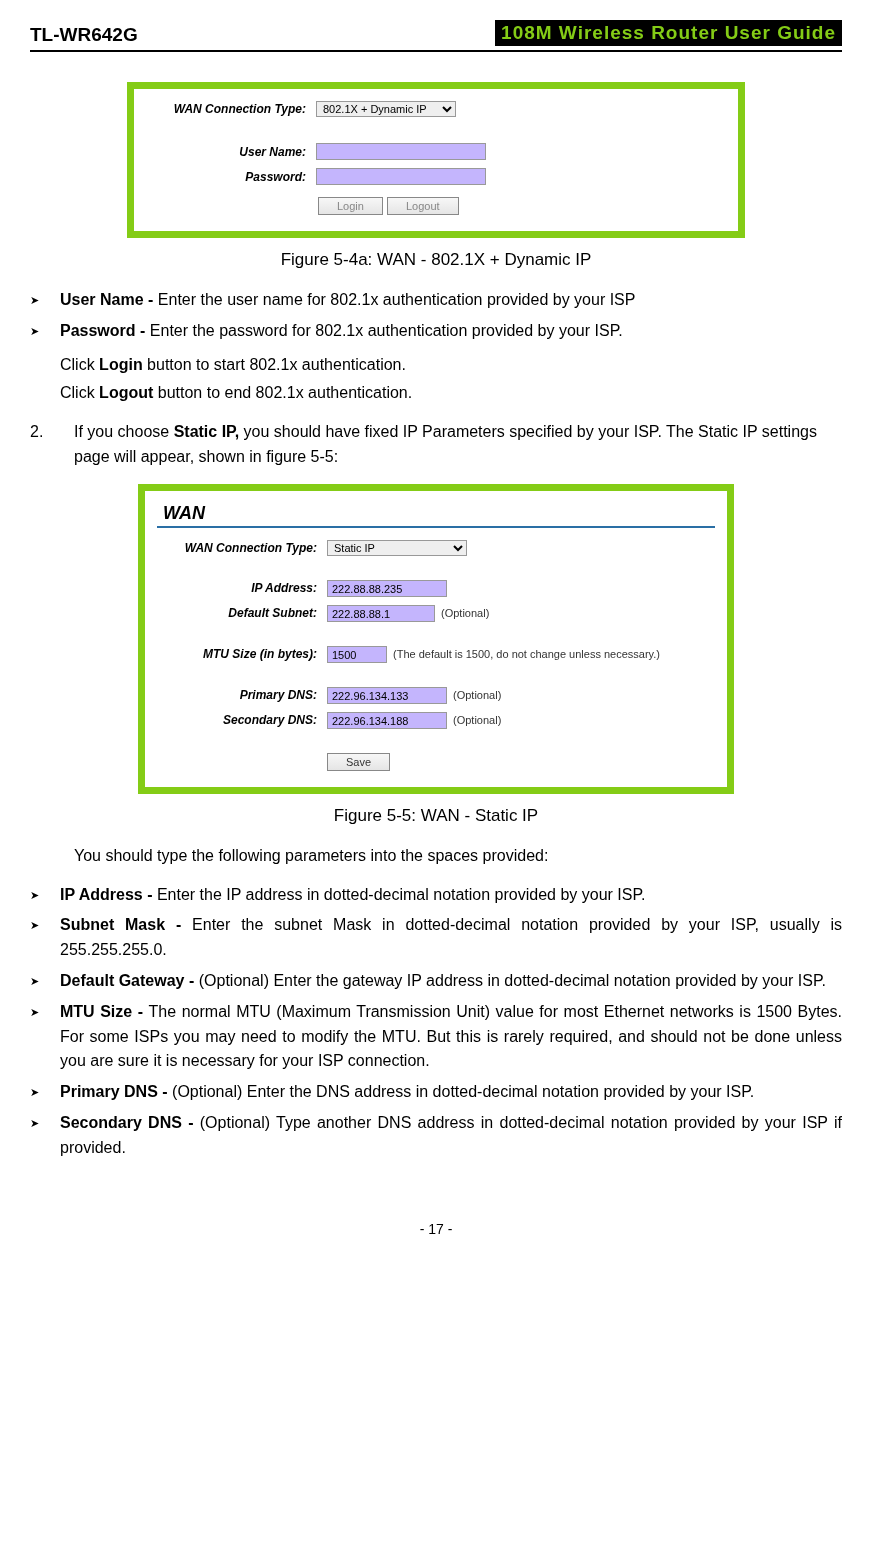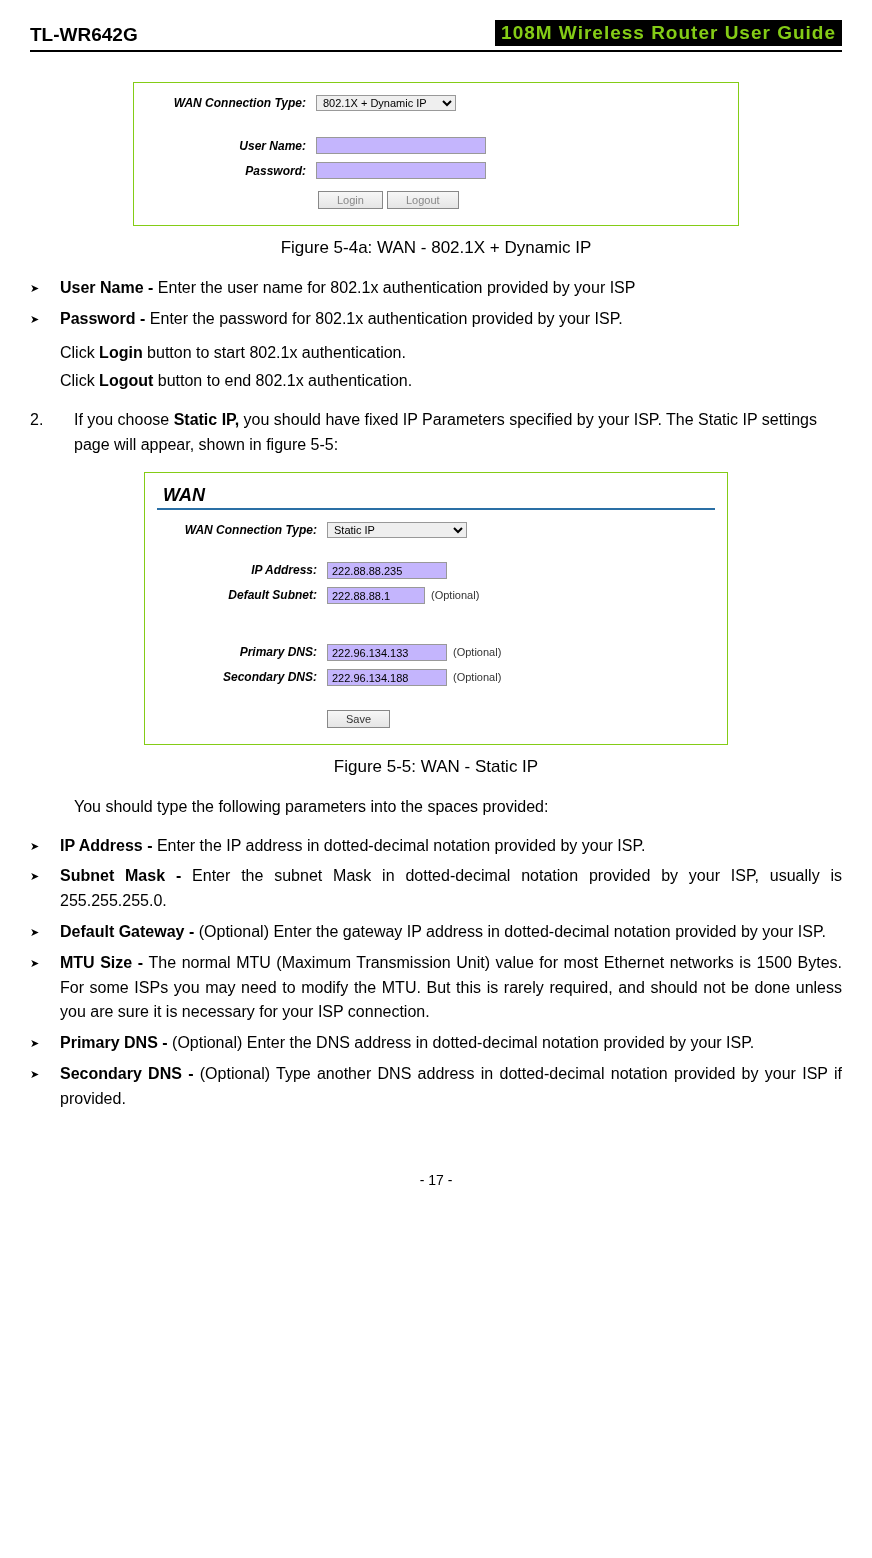--- a/index.html
+++ b/index.html
@@ -26,21 +26,21 @@
     }
     .hdr-left { font-size: 19px; }
     .hdr-right {
       font-size: 19px;
       background: #000;
       color: #84cc16;
       padding: 2px 6px;
       letter-spacing: 1px;
     }
     .figbox {
-      border: 1px solid #84cc16;
+      border: 7px solid #84cc16;
       margin: 0 auto 12px auto;
       background: #fff;
     }
     .fig1 { width: 580px; padding: 8px 12px 12px 12px; }
     .fig2 { width: 558px; padding: 8px 12px 12px 12px; }
     .form-row {
       display: flex;
       align-items: center;
       font-size: 12px;
       padding: 4px 0;
@@ -198,24 +198,29 @@
         <option>Static IP</option>
       </select>
     </div>
     <div style="height:16px"></div>
     <div class="form-row">
       <div class="lbl">IP Address:</div>
       <div class="inp" style="width:120px">222.88.88.235</div>
     </div>
     <div class="form-row">
       <div class="lbl">Default Subnet:</div>
-      <div class="inp" style="width:98px">222.88.88.1</div>
+      <div class="inp" style="width:108px">222.88.88.1</div>
       <span class="opt">(Optional)</span>
     </div>
     <div style="height:16px"></div>
+    <div class="form-row">
+      <div class="lbl">MTU Size (in bytes):</div>
+      <div class="inp" style="width:60px">1500</div>
+      <span class="opt">(The default is 1500, do not change unless necessary.)</span>
+    </div>
     <div style="height:16px"></div>
     <div class="form-row">
       <div class="lbl">Primary DNS:</div>
       <div class="inp" style="width:120px">222.96.134.133</div>
       <span class="opt">(Optional)</span>
     </div>
     <div class="form-row">
       <div class="lbl">Secondary DNS:</div>
       <div class="inp" style="width:120px">222.96.134.188</div>
       <span class="opt">(Optional)</span>

